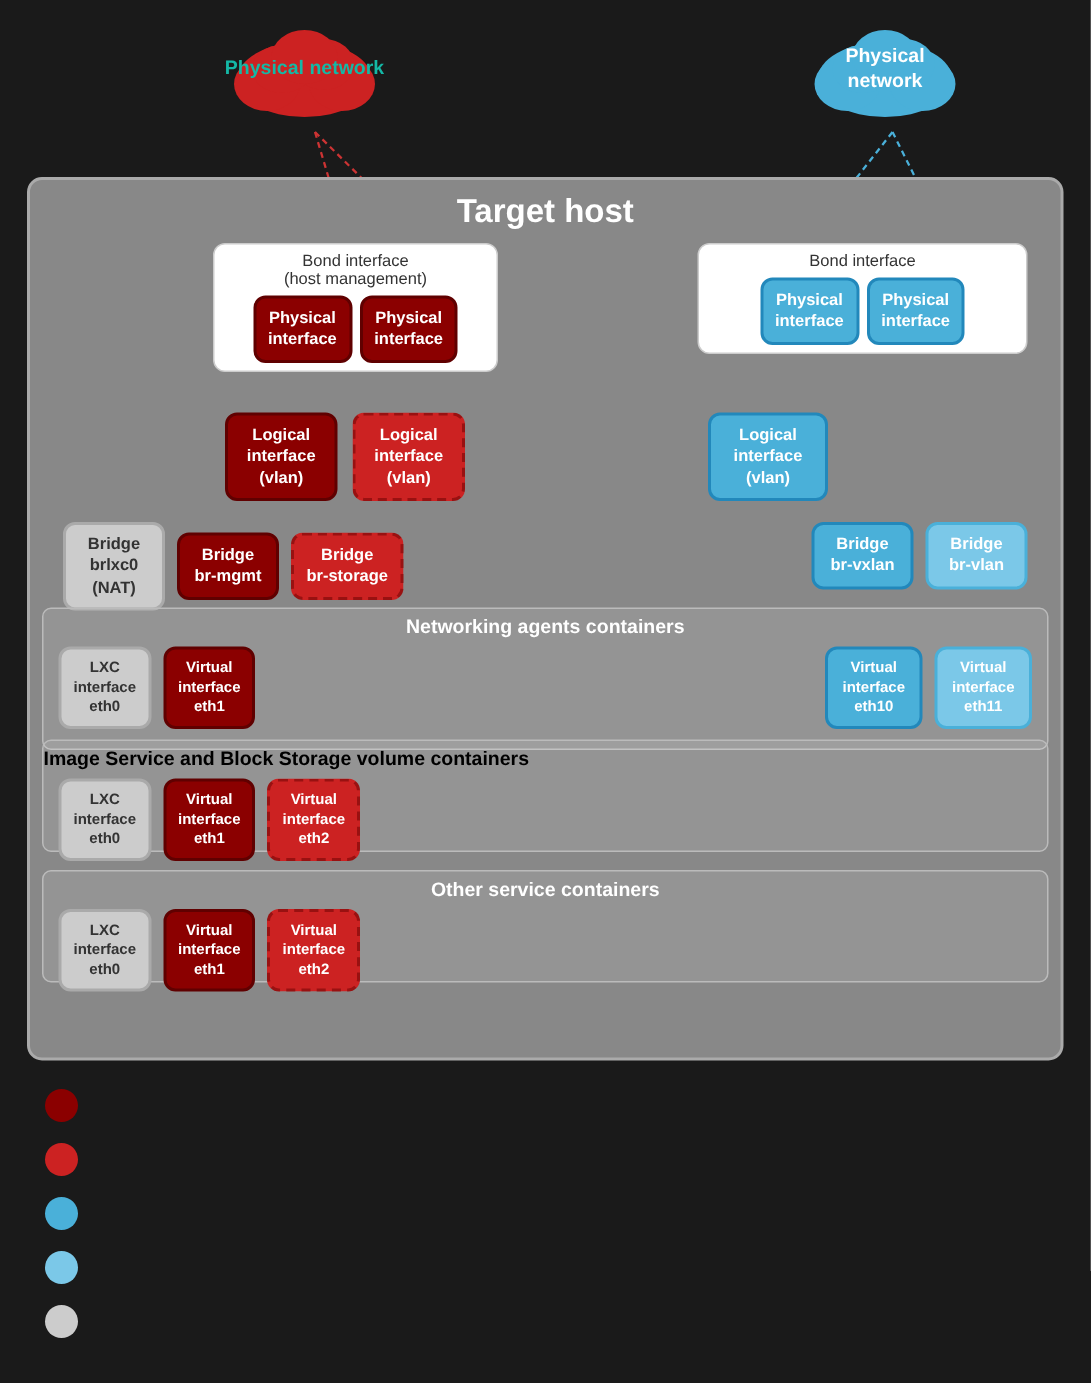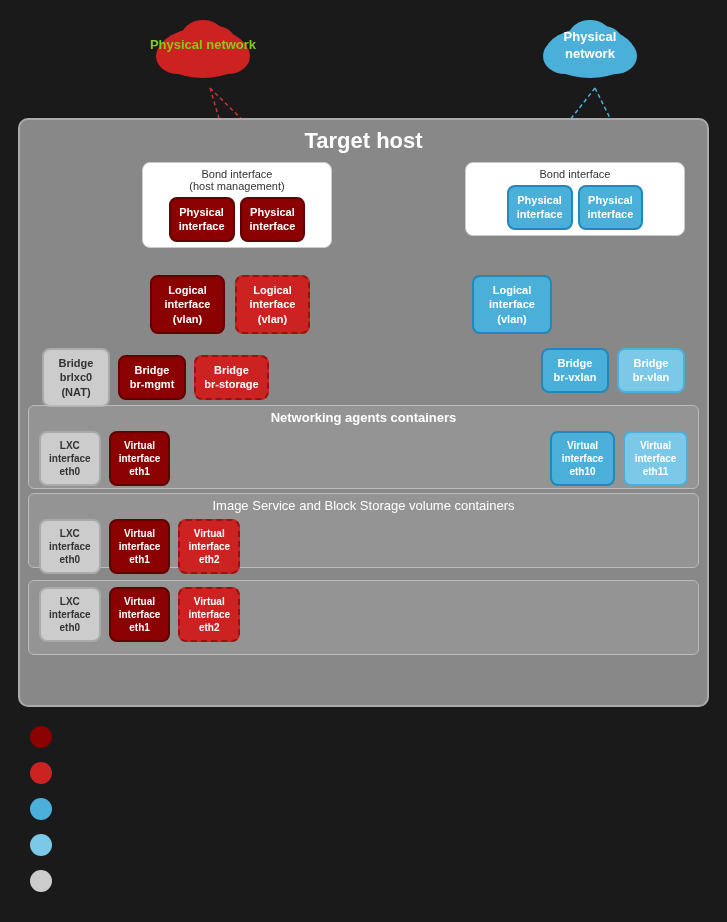--- a/index.html
+++ b/index.html
@@ -141,21 +141,21 @@
   <div class="cloud" style="position:absolute; top:8px; left:148px;">
     <div class="cloud-shape">
       <svg viewBox="0 0 110 75" xmlns="http://www.w3.org/2000/svg">
         <ellipse cx="55" cy="45" rx="45" ry="25" fill="#cc2222"></ellipse>
         <ellipse cx="30" cy="48" rx="22" ry="18" fill="#cc2222"></ellipse>
         <ellipse cx="80" cy="48" rx="22" ry="18" fill="#cc2222"></ellipse>
         <ellipse cx="40" cy="38" rx="20" ry="16" fill="#cc2222"></ellipse>
         <ellipse cx="68" cy="35" rx="20" ry="17" fill="#cc2222"></ellipse>
         <ellipse cx="55" cy="30" rx="22" ry="18" fill="#cc2222"></ellipse>
       </svg>
-      <span style="color:#84cc16; font-weight:bold; font-size:13px;">Physical
+      <span style="color:#14b8a6; font-weight:bold; font-size:13px;">Physical
 network</span>
     </div>
   </div>
 
   <div class="cloud" style="position:absolute; top:8px; left:535px;">
     <div class="cloud-shape">
       <svg viewBox="0 0 110 75" xmlns="http://www.w3.org/2000/svg">
         <ellipse cx="55" cy="45" rx="45" ry="25" fill="#4ab0d9"></ellipse>
         <ellipse cx="30" cy="48" rx="22" ry="18" fill="#4ab0d9"></ellipse>
         <ellipse cx="80" cy="48" rx="22" ry="18" fill="#4ab0d9"></ellipse>
@@ -197,41 +197,42 @@
     <div style="position:absolute; top:228px; left:22px; display:flex; gap:8px; align-items:center;">
       <div class="iface-box iface-gray" style="min-width:68px;">Bridge<br>brlxc0<br>(NAT)</div>
       <div class="iface-box iface-red-dark" style="min-width:68px;">Bridge<br>br-mgmt</div>
       <div class="iface-box iface-red-dashed" style="min-width:75px;">Bridge<br>br-storage</div>
     </div>
     <div style="position:absolute; top:228px; right:22px; display:flex; gap:8px;">
       <div class="iface-box iface-blue" style="min-width:68px;">Bridge<br>br-vxlan</div>
       <div class="iface-box iface-blue-light" style="min-width:68px;">Bridge<br>br-vlan</div>
     </div>
 
-    <div style="position:absolute; top:285px; left:8px; right:8px; height:84px; background:rgba(255,255,255,0.1); border:1px solid #bbb; border-radius:6px;">
+    <div style="position:absolute; top:285px; left:8px; right:8px; height:95px; background:rgba(255,255,255,0.1); border:1px solid #bbb; border-radius:6px;">
       <div style="color:white; font-size:13px; font-weight:bold; text-align:center; padding-top:4px;">Networking agents containers</div>
       <div style="display:flex; gap:8px; padding:4px 10px; margin-top:2px; align-items:center;">
         <div class="iface-box iface-gray" style="min-width:60px; font-size:10px;">LXC<br>interface<br>eth0</div>
         <div class="iface-box iface-red-dark" style="min-width:60px; font-size:10px;">Virtual<br>interface<br>eth1</div>
         <div style="flex:1;"></div>
         <div class="iface-box iface-blue" style="min-width:65px; font-size:10px;">Virtual<br>interface<br>eth10</div>
         <div class="iface-box iface-blue-light" style="min-width:65px; font-size:10px;">Virtual<br>interface<br>eth11</div>
       </div>
     </div>
 
     <div style="position:absolute; top:373px; left:8px; right:8px; height:75px; background:rgba(255,255,255,0.1); border:1px solid #bbb; border-radius:6px;">
-      <div style="color:#ffffff; font-size:13px; font-weight:normal; text-align:center; padding-top:4px;">Image Service and Block Storage volume containers</div>
+      <div style="color:#000000; font-size:13px; font-weight:bold; text-align:left; padding-top:4px;">Image Service and Block Storage volume containers</div>
       <div style="display:flex; gap:8px; padding:4px 10px; margin-top:2px; align-items:center;">
         <div class="iface-box iface-gray" style="min-width:60px; font-size:10px;">LXC<br>interface<br>eth0</div>
         <div class="iface-box iface-red-dark" style="min-width:60px; font-size:10px;">Virtual<br>interface<br>eth1</div>
         <div class="iface-box iface-red-dashed" style="min-width:60px; font-size:10px;">Virtual<br>interface<br>eth2</div>
       </div>
     </div>
 
     <div style="position:absolute; top:460px; left:8px; right:8px; height:75px; background:rgba(255,255,255,0.1); border:1px solid #bbb; border-radius:6px;">
+      <div style="color:white; font-size:13px; font-weight:bold; text-align:center; padding-top:4px;">Other service containers</div>
       <div style="display:flex; gap:8px; padding:4px 10px; margin-top:2px; align-items:center;">
         <div class="iface-box iface-gray" style="min-width:60px; font-size:10px;">LXC<br>interface<br>eth0</div>
         <div class="iface-box iface-red-dark" style="min-width:60px; font-size:10px;">Virtual<br>interface<br>eth1</div>
         <div class="iface-box iface-red-dashed" style="min-width:60px; font-size:10px;">Virtual<br>interface<br>eth2</div>
       </div>
     </div>
 
   </div>
 
   <div style="position:absolute; bottom:30px; left:30px; display:flex; flex-direction:column; gap:14px;">

